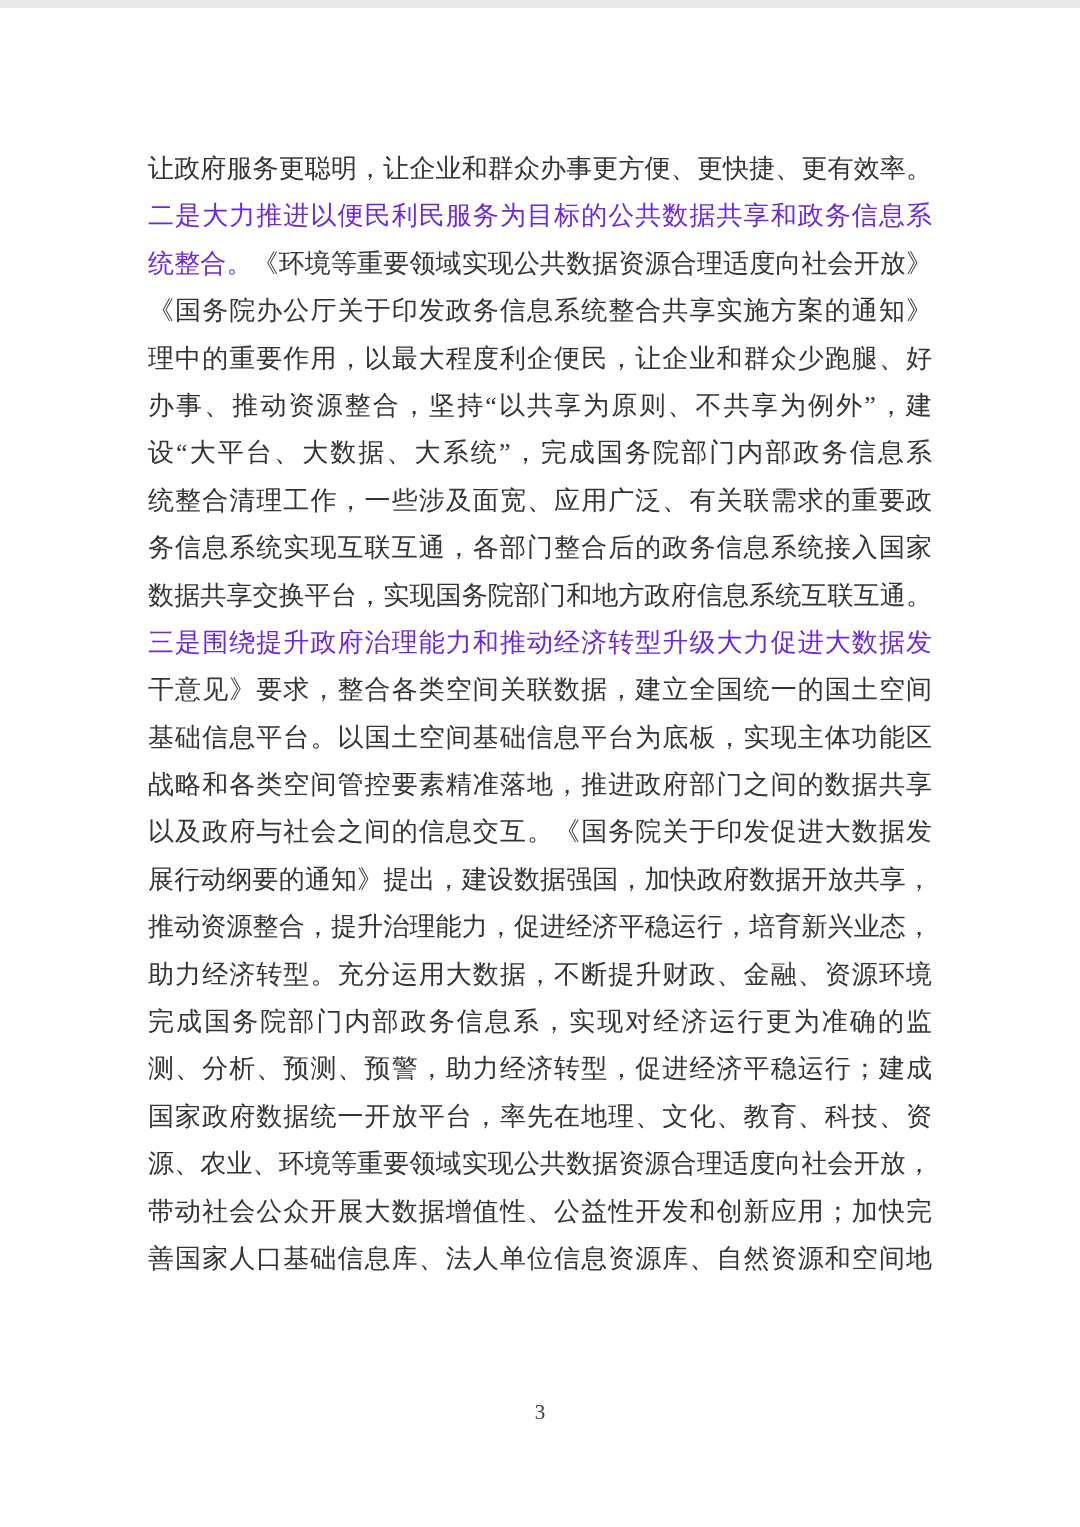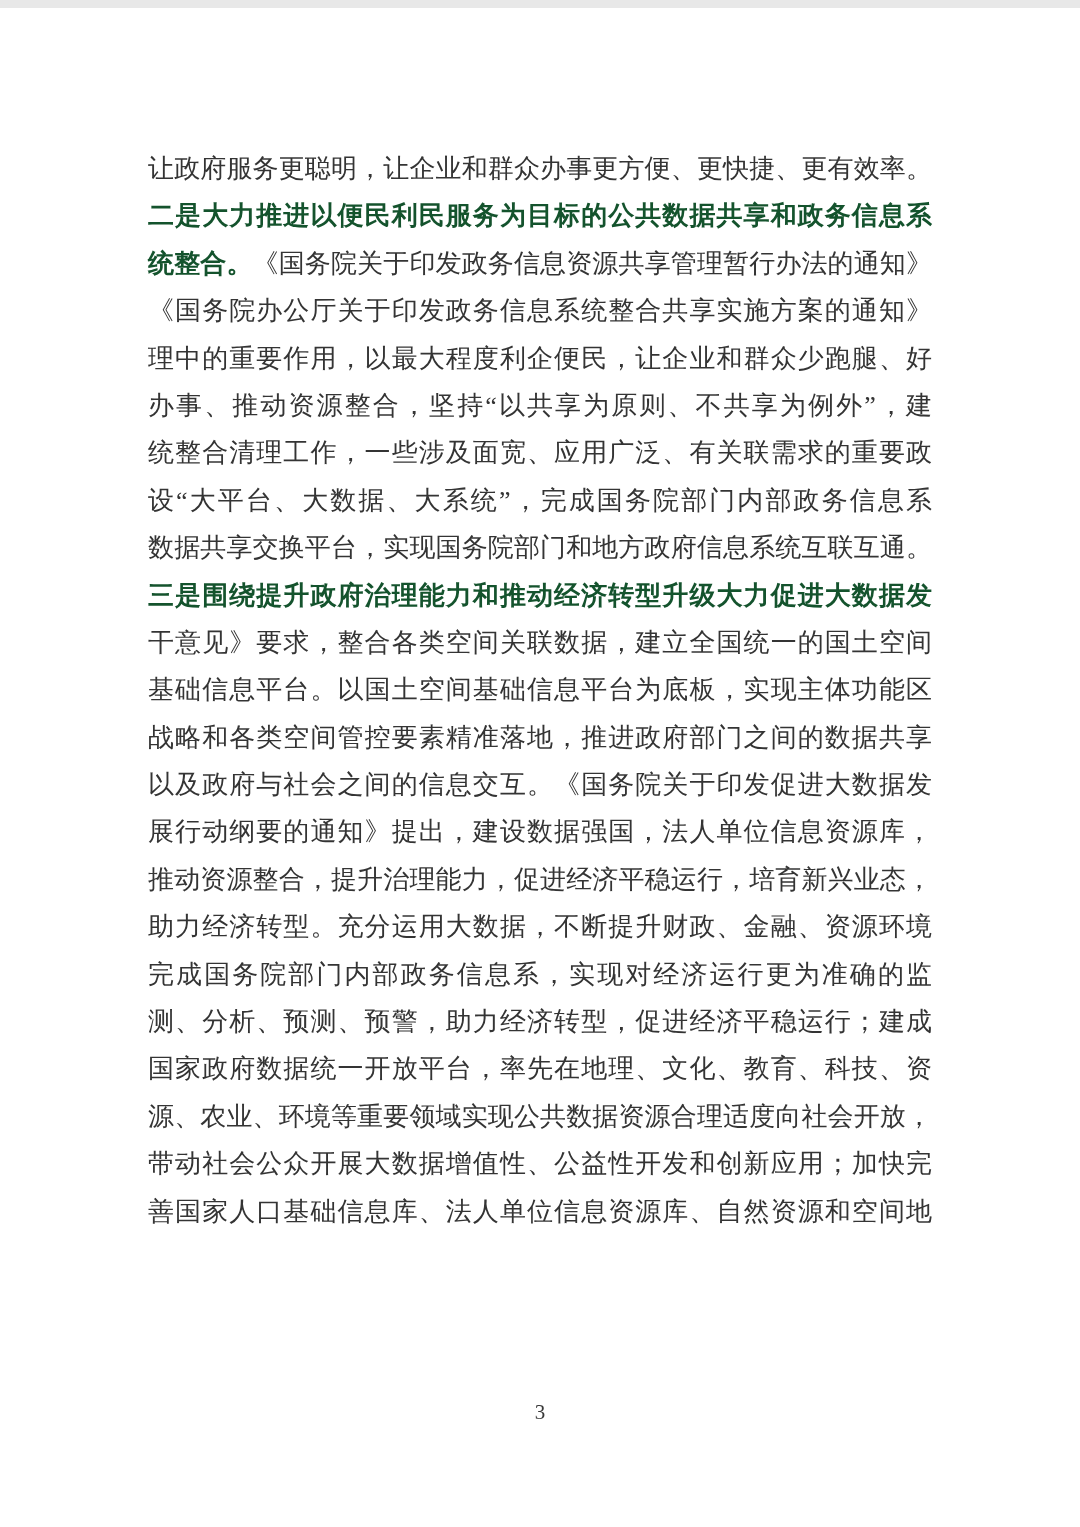--- a/index.html
+++ b/index.html
@@ -29,54 +29,55 @@
     color: #343434;
     text-align: justify;
     text-align-last: justify;
     text-justify: inter-character;
     letter-spacing: 0;
     white-space: normal;
     overflow: visible;
   }
   .seg { font-weight: 400; }
   .seg.bold {
-    font-weight: 700;
-    color: #14532d;
+    font-weight: 400;
+    color: #6d28d9;
   }
   .page-number {
     position: absolute;
     left: 0;
     top: 1392px;
     width: 100%;
     text-align: center;
     font-size: 21px;
     color: #3a3a3a;
   }
 </style>
 </head>
 <body>
 
 <div class="page">
   <div class="textblock">
 
   <div class="line"><span class="seg">让政府服务更聪明，让企业和群众办事更方便、更快捷、更有效率。</span></div>
       <div class="line"><span class="seg bold">二是大力推进以便民利民服务为目标的公共数据共享和政务信息系</span></div>
-      <div class="line"><span class="seg bold">统整合。</span><span class="seg">《国务院关于印发政务信息资源共享管理暂行办法的通知》</span></div>
+      <div class="line"><span class="seg bold">统整合。</span><span class="seg">《环境等重要领域实现公共数据资源合理适度向社会开放》</span></div>
       <div class="line"><span class="seg">《国务院办公厅关于印发政务信息系统整合共享实施方案的通知》</span></div>
       <div class="line"><span class="seg">理中的重要作用，以最大程度利企便民，让企业和群众少跑腿、好</span></div>
       <div class="line"><span class="seg">办事、推动资源整合，坚持“以共享为原则、不共享为例外”，建</span></div>
+      <div class="line"><span class="seg">设“大平台、大数据、大系统”，完成国务院部门内部政务信息系</span></div>
       <div class="line"><span class="seg">统整合清理工作，一些涉及面宽、应用广泛、有关联需求的重要政</span></div>
-      <div class="line"><span class="seg">设“大平台、大数据、大系统”，完成国务院部门内部政务信息系</span></div>
+      <div class="line"><span class="seg">务信息系统实现互联互通，各部门整合后的政务信息系统接入国家</span></div>
       <div class="line"><span class="seg">数据共享交换平台，实现国务院部门和地方政府信息系统互联互通。</span></div>
       <div class="line"><span class="seg bold">三是围绕提升政府治理能力和推动经济转型升级大力促进大数据发</span></div>
       <div class="line"><span class="seg">干意见》要求，整合各类空间关联数据，建立全国统一的国土空间</span></div>
       <div class="line"><span class="seg">基础信息平台。以国土空间基础信息平台为底板，实现主体功能区</span></div>
       <div class="line"><span class="seg">战略和各类空间管控要素精准落地，推进政府部门之间的数据共享</span></div>
       <div class="line"><span class="seg">以及政府与社会之间的信息交互。《国务院关于印发促进大数据发</span></div>
-      <div class="line"><span class="seg">展行动纲要的通知》提出，建设数据强国，法人单位信息资源库，</span></div>
+      <div class="line"><span class="seg">展行动纲要的通知》提出，建设数据强国，加快政府数据开放共享，</span></div>
       <div class="line"><span class="seg">推动资源整合，提升治理能力，促进经济平稳运行，培育新兴业态，</span></div>
       <div class="line"><span class="seg">助力经济转型。充分运用大数据，不断提升财政、金融、资源环境</span></div>
       <div class="line"><span class="seg">完成国务院部门内部政务信息系，实现对经济运行更为准确的监</span></div>
       <div class="line"><span class="seg">测、分析、预测、预警，助力经济转型，促进经济平稳运行；建成</span></div>
       <div class="line"><span class="seg">国家政府数据统一开放平台，率先在地理、文化、教育、科技、资</span></div>
       <div class="line"><span class="seg">源、农业、环境等重要领域实现公共数据资源合理适度向社会开放，</span></div>
       <div class="line"><span class="seg">带动社会公众开展大数据增值性、公益性开发和创新应用；加快完</span></div>
       <div class="line"><span class="seg">善国家人口基础信息库、法人单位信息资源库、自然资源和空间地</span></div>
     </div>
   <div class="page-number">3</div>

